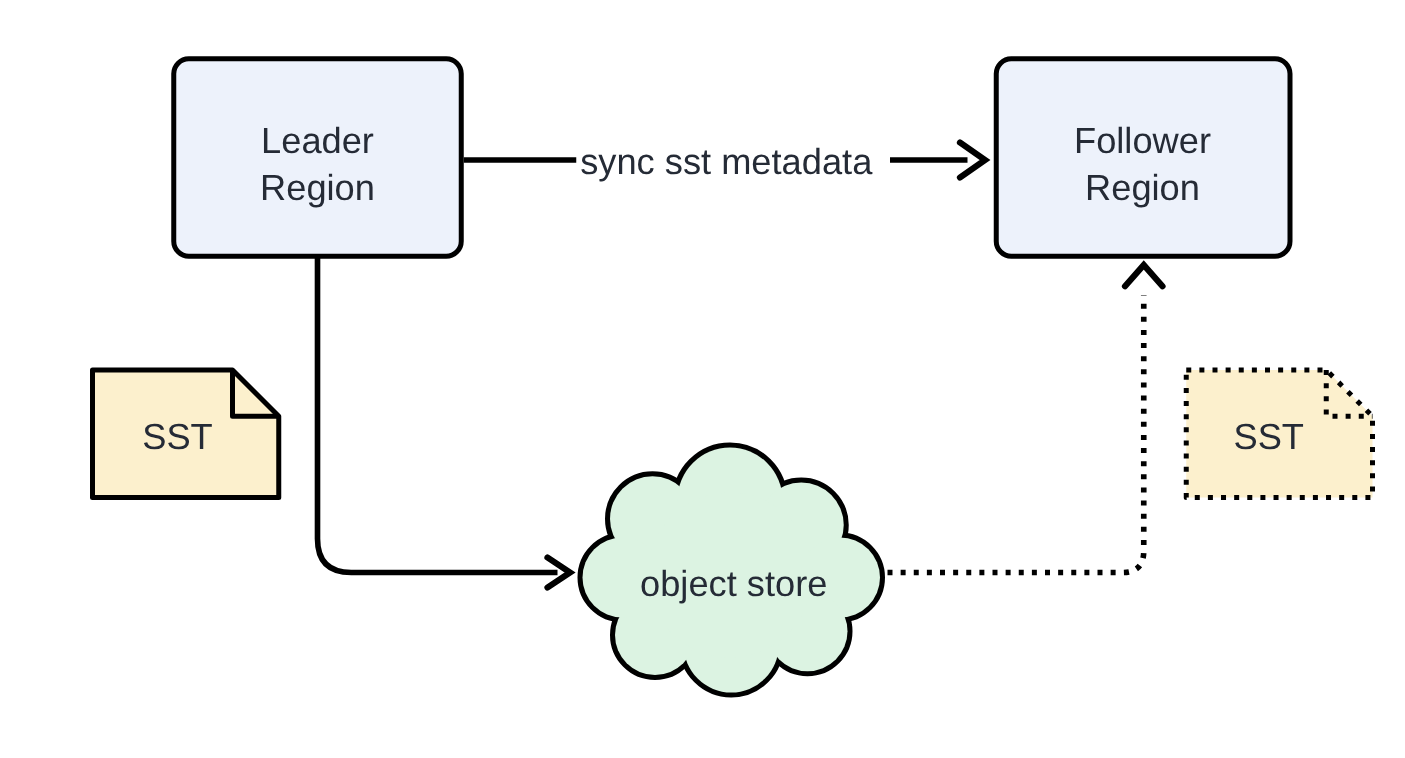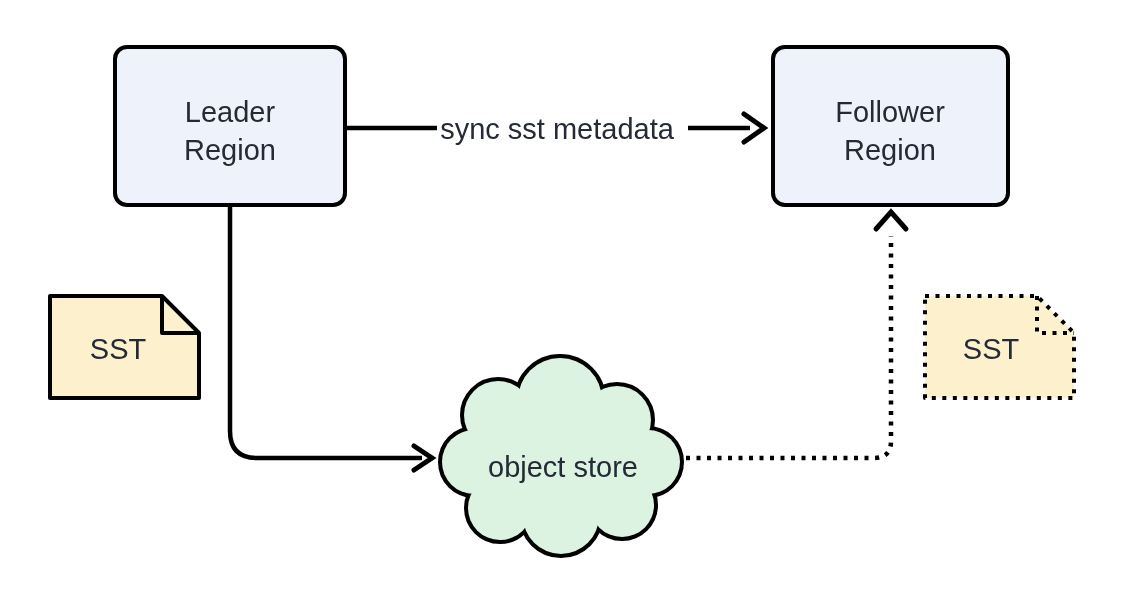--- a/index.html
+++ b/index.html
@@ -7,20 +7,21 @@
     padding: 0;
     width: 1124px;
     height: 606px;
     background: #ffffff;
     overflow: hidden;
   }
   .diagram-stage {
     position: relative;
     width: 896px;
     height: 606px;
+    margin-left: 24px;
   }
   svg text {
     font-family: "Liberation Sans", "DejaVu Sans", sans-serif;
     font-size: 29px;
     font-weight: 400;
   }
   .edge-line {
     fill: none;
     stroke-width: 4.5;
     stroke-linecap: butt;

